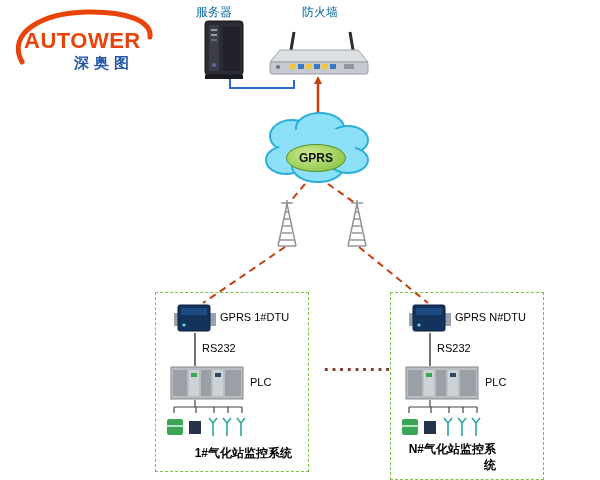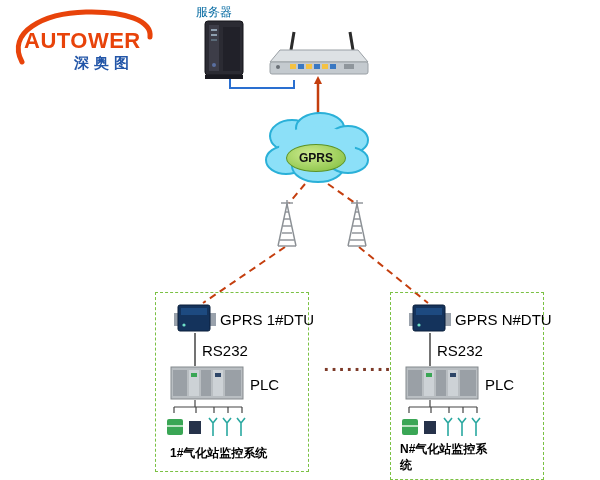--- a/index.html
+++ b/index.html
@@ -26,23 +26,23 @@
   .gprs-badge{
     background:radial-gradient(ellipse at 40% 35%, #cdeb8f, #7ebc3a);
     border:1px solid #5d9327;border-radius:50%;
     font-size:12px;font-weight:bold;color:#111;
     display:flex;align-items:center;justify-content:center;
   }
   .station-box{
     border:1.5px dashed #7ac143;background:transparent;
   }
   .station-title{
-    font-size:12px;font-weight:bold;color:#000;text-align:left;line-height:1.35;
-  }
-  .small-lbl{font-size:15px;color:#000;text-align:right;}
+    font-size:12px;font-weight:bold;color:#000;text-align:right;line-height:1.35;
+  }
+  .small-lbl{font-size:11px;color:#000;text-align:right;}
   .dots{
     font-size:20px;font-weight:bold;color:#7d3a28;letter-spacing:1px;line-height:10px;
   }
 </style>
 </head>
 <body>
 
 <div class="canvas">
 
   <svg class="abs" style="left:0;top:0;" width="600" height="480">
@@ -91,20 +91,21 @@
     <rect x="5" y="2" width="38" height="54" rx="3" fill="#2b2b33" stroke="#15151a"></rect>
     <rect x="9" y="6" width="10" height="46" fill="#3d3d48"></rect>
     <rect x="11" y="10" width="6" height="2" fill="#8fa0b0"></rect>
     <rect x="11" y="15" width="6" height="2" fill="#8fa0b0"></rect>
     <rect x="11" y="20" width="6" height="2" fill="#5a6a78"></rect>
     <circle cx="14" cy="46" r="2" fill="#5a6fa0"></circle>
     <rect x="23" y="8" width="17" height="44" fill="#212129"></rect>
     <rect x="5" y="56" width="38" height="4" fill="#191920"></rect>
   </svg>
 
+  <div class="abs lbl" style="left:282px;top:4px;width:76px;">防火墙</div>
   <svg class="abs" style="left:264px;top:30px;" width="110" height="48" viewBox="0 0 110 48">
     <line x1="30" y1="2" x2="27" y2="20" stroke="#2b2b2b" stroke-width="3"></line>
     <line x1="86" y1="2" x2="89" y2="20" stroke="#2b2b2b" stroke-width="3"></line>
     <polygon points="16,20 94,20 104,32 6,32" fill="#dde1e4" stroke="#9aa0a5"></polygon>
     <rect x="6" y="32" width="98" height="12" rx="2" fill="#c4cacf" stroke="#9aa0a5"></rect>
     <rect x="26" y="34" width="6" height="5" fill="#f5c242"></rect>
     <rect x="34" y="34" width="6" height="5" fill="#3a78c2"></rect>
     <rect x="42" y="34" width="6" height="5" fill="#f5c242"></rect>
     <rect x="50" y="34" width="6" height="5" fill="#3a78c2"></rect>
     <rect x="58" y="34" width="6" height="5" fill="#f5c242"></rect>

